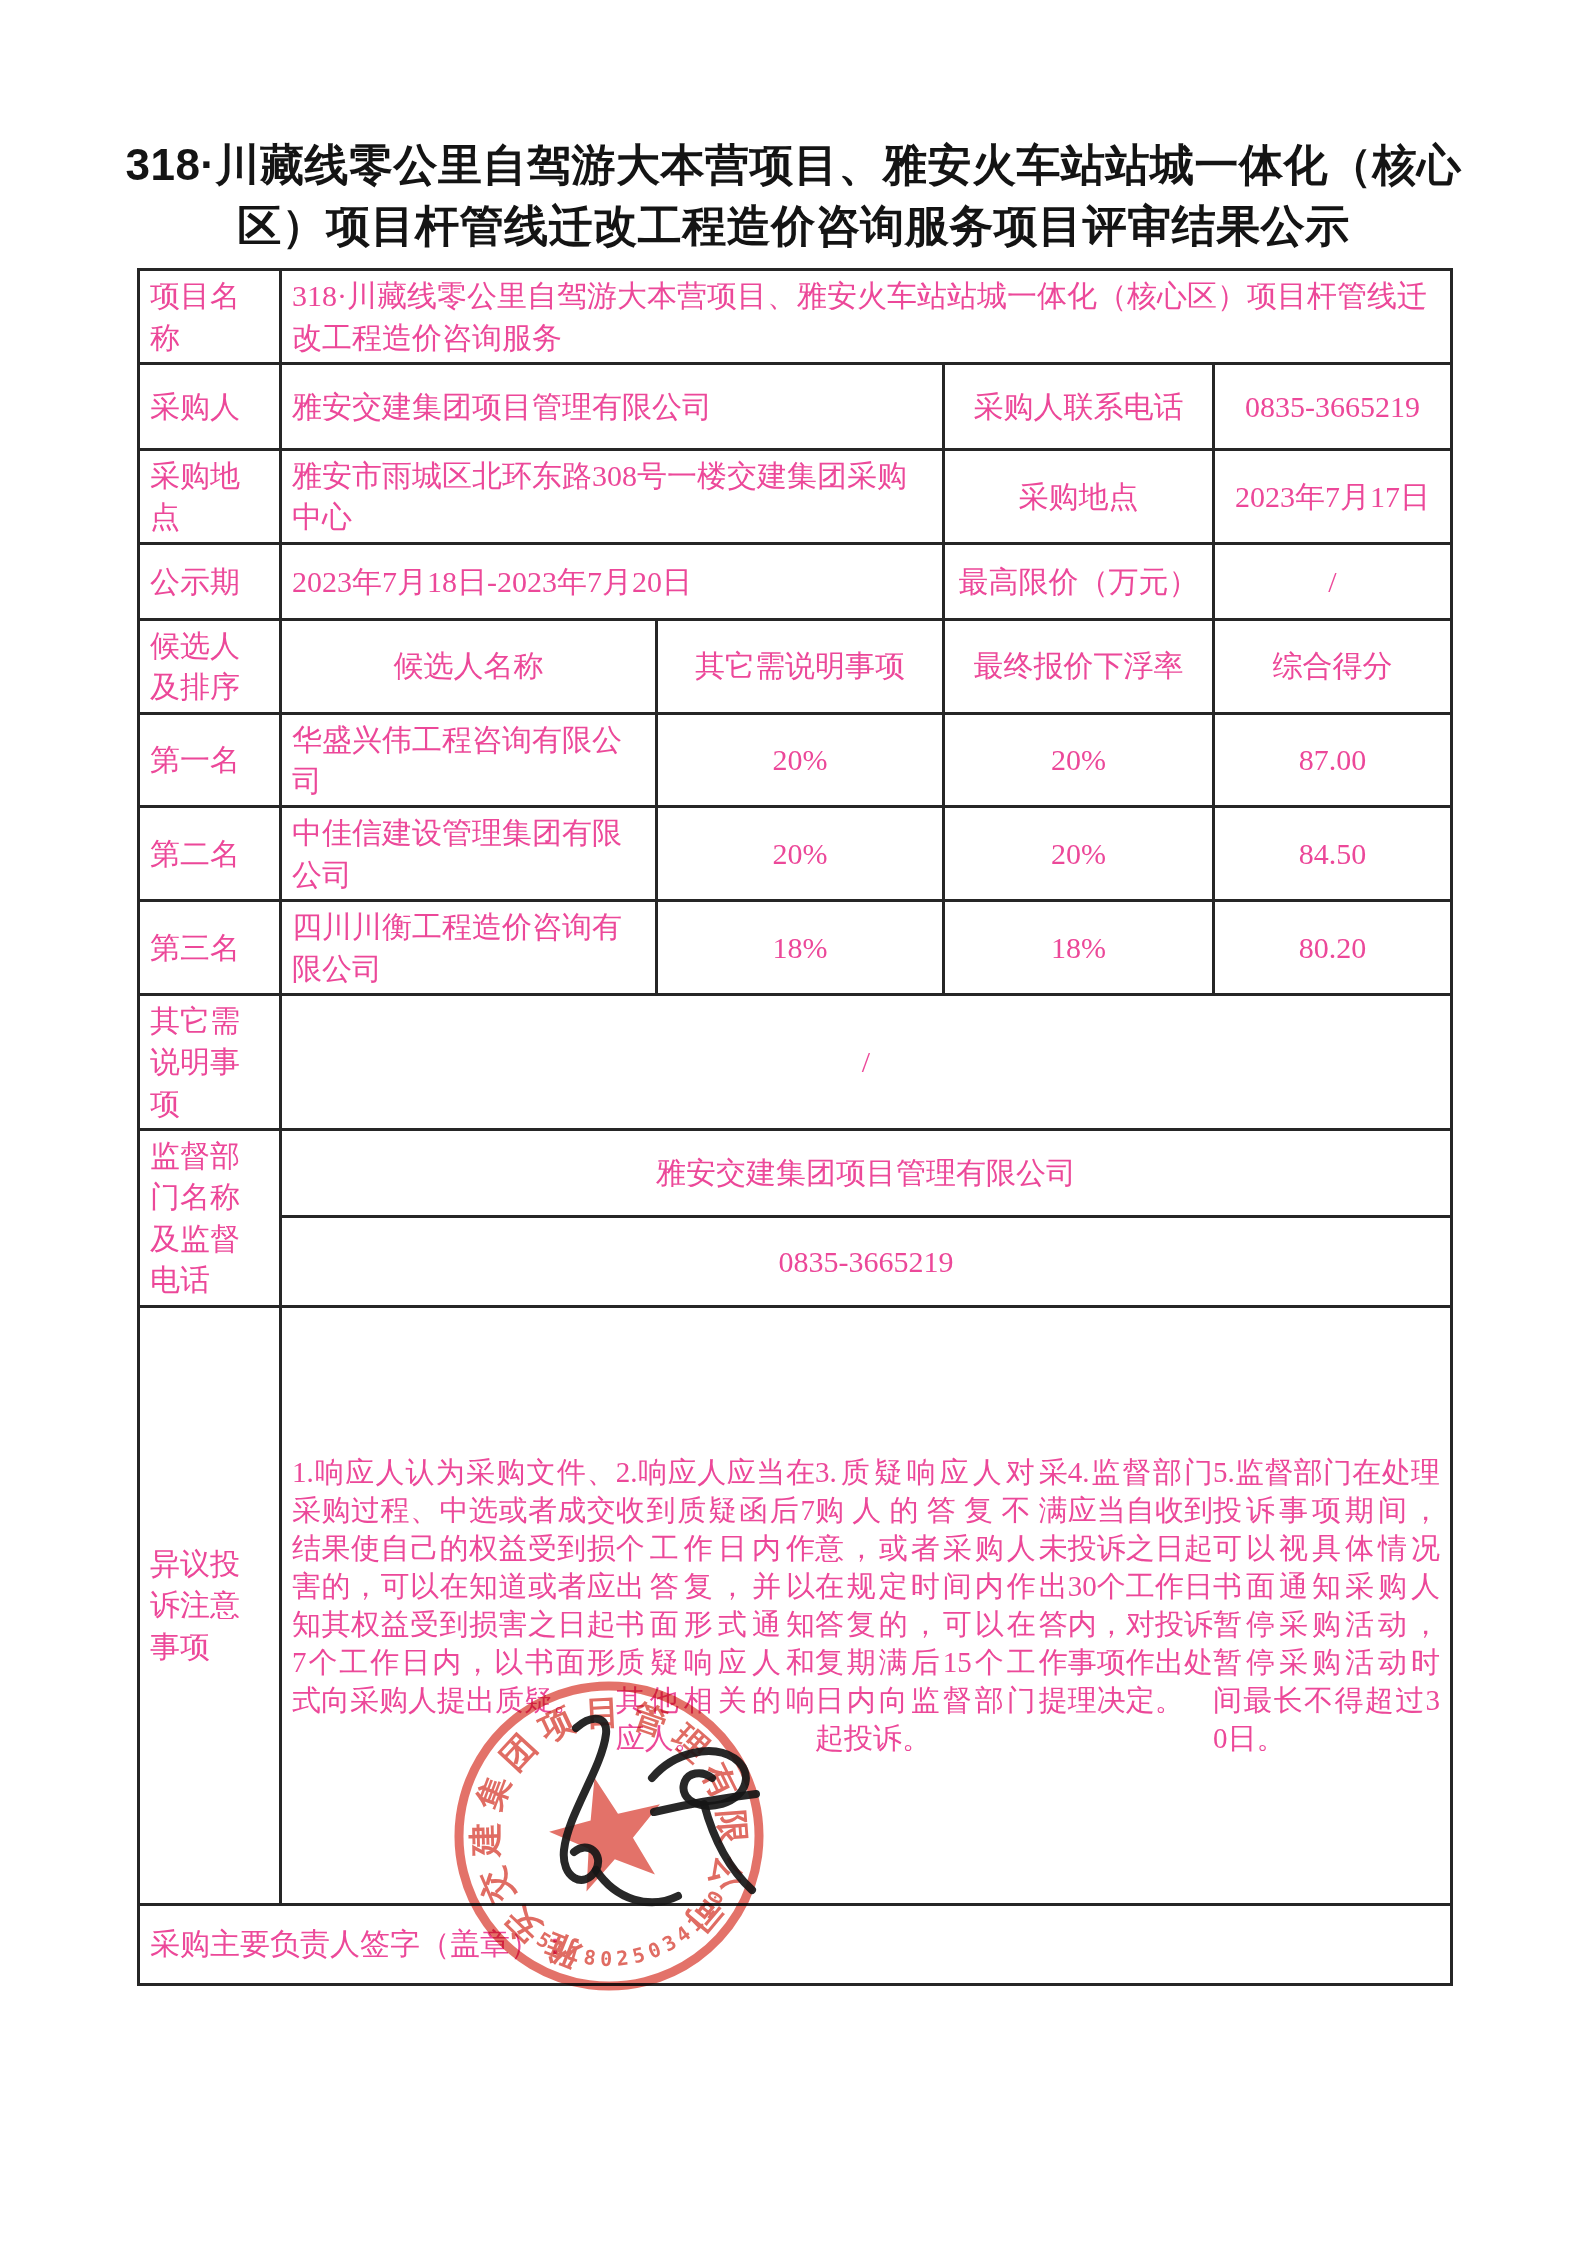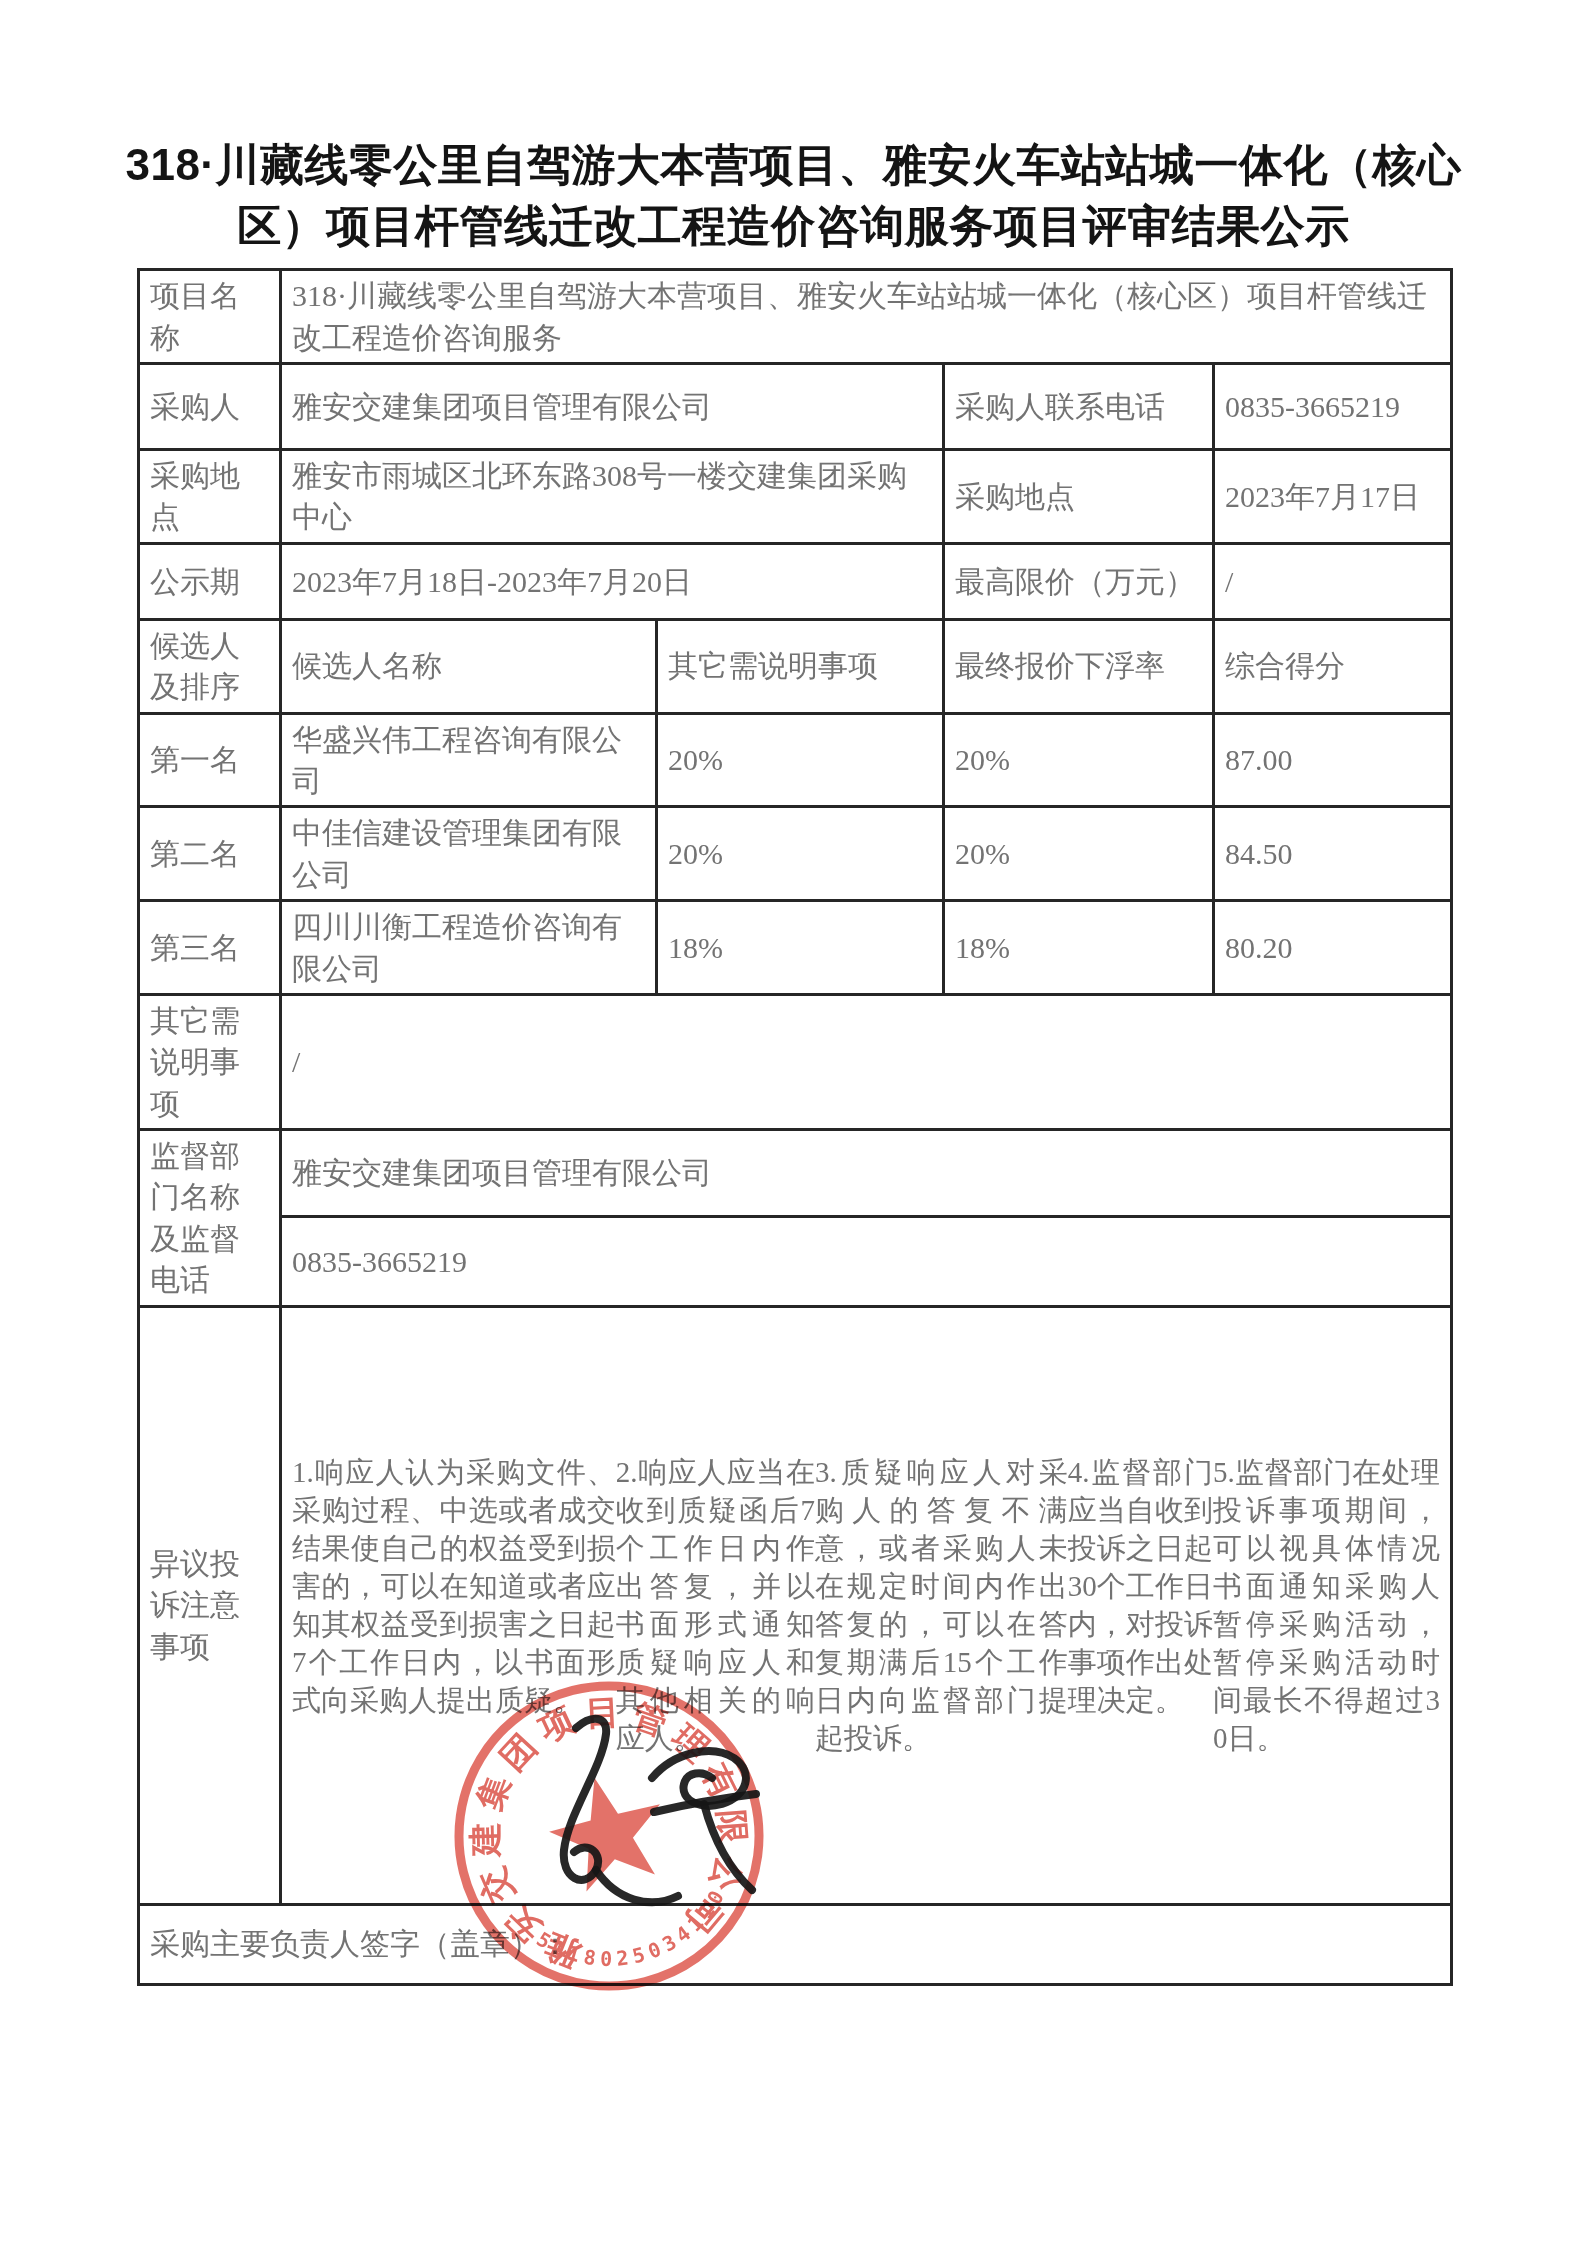--- a/index.html
+++ b/index.html
@@ -27,33 +27,33 @@
     color:#141414;
   }
   table.doc-table{
     position:absolute;
     left:137px;top:268px;
     width:1313px;
     border-collapse:collapse;
     table-layout:fixed;
     font-size:30px;
     line-height:1.38;
-    color:#737373;
+    color:#ec4899;
   }
   table.doc-table td{
     border:3px solid #262626;
     vertical-align:middle;
     padding:4px 10px;
     overflow:hidden;
     word-break:break-all;
   }
   td.lab{ text-align:left; padding:4px 6px; }
   td.lab-ctr{ text-align:left; padding:4px 4px; }
   td.left{ text-align:left;margin-left:28px; }
-  td.ctr{ text-align:left; }
+  td.ctr{ text-align:center; }
   tr.r1{height:94px}
   tr.r2{height:86px}
   tr.r3{height:82px}
   tr.r4{height:76px}
   tr.r5{height:68px}
   tr.r6{height:80px}
   tr.r7{height:80px}
   tr.r8{height:78px}
   tr.r9{height:76px}
   tr.r10{height:78px}

